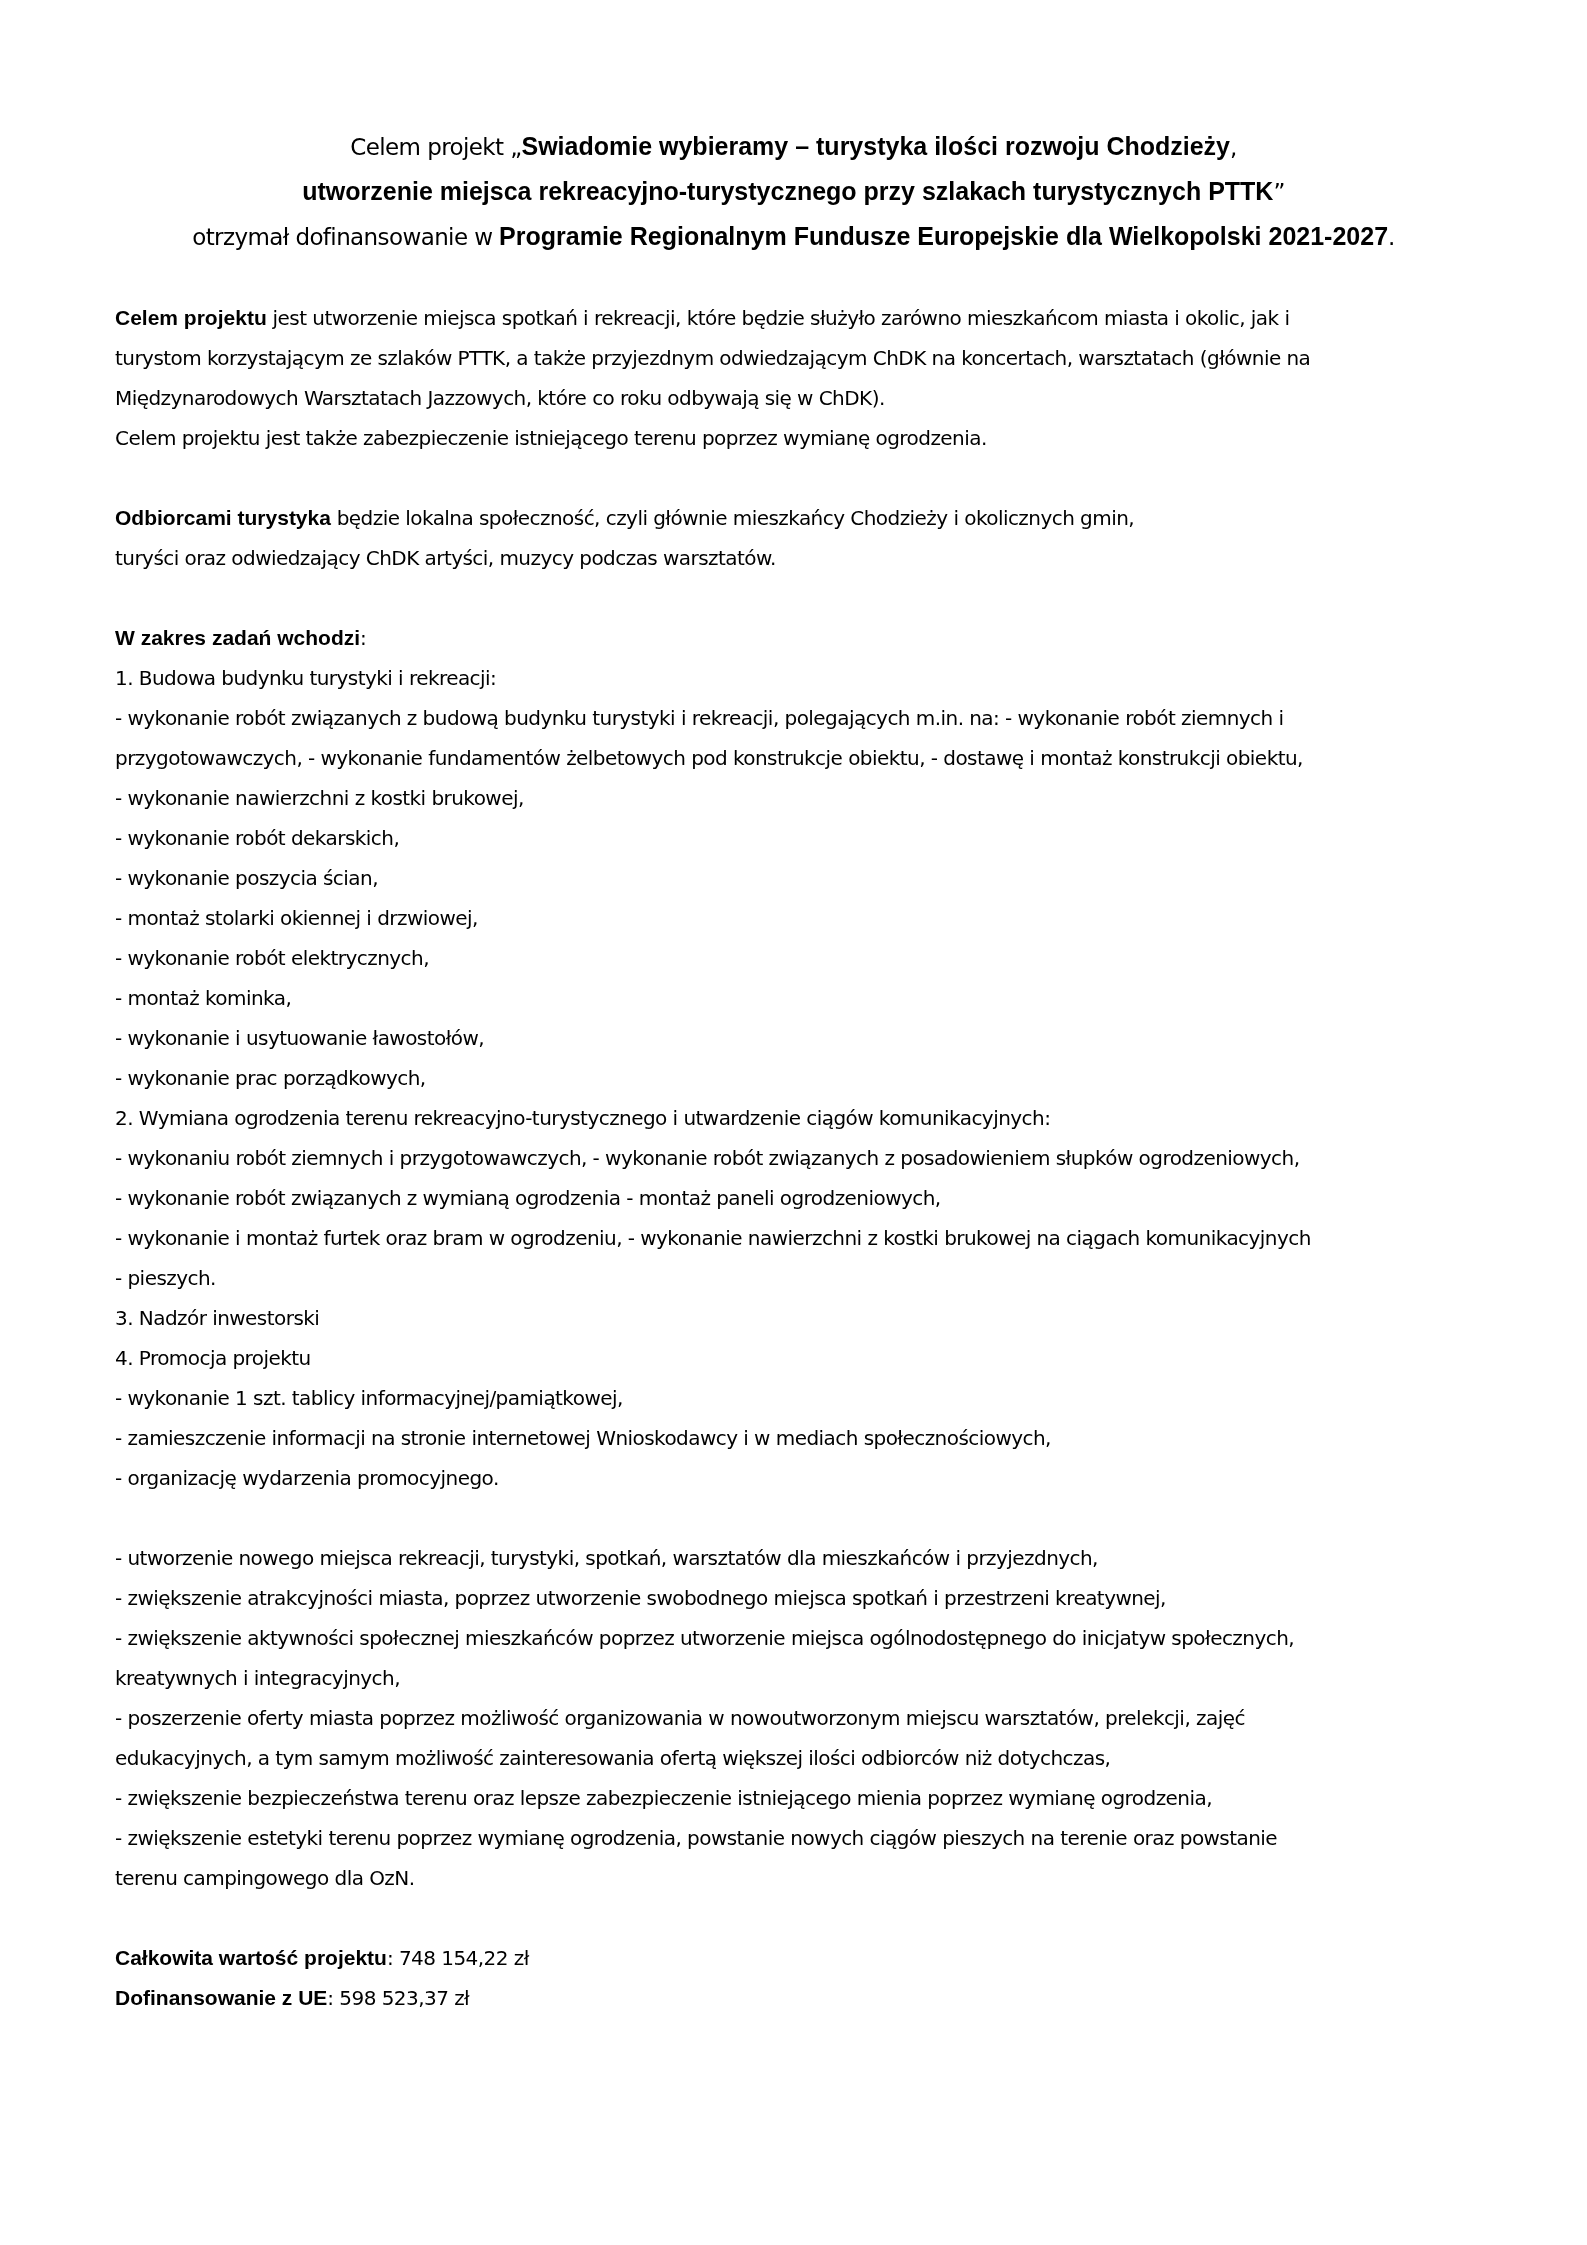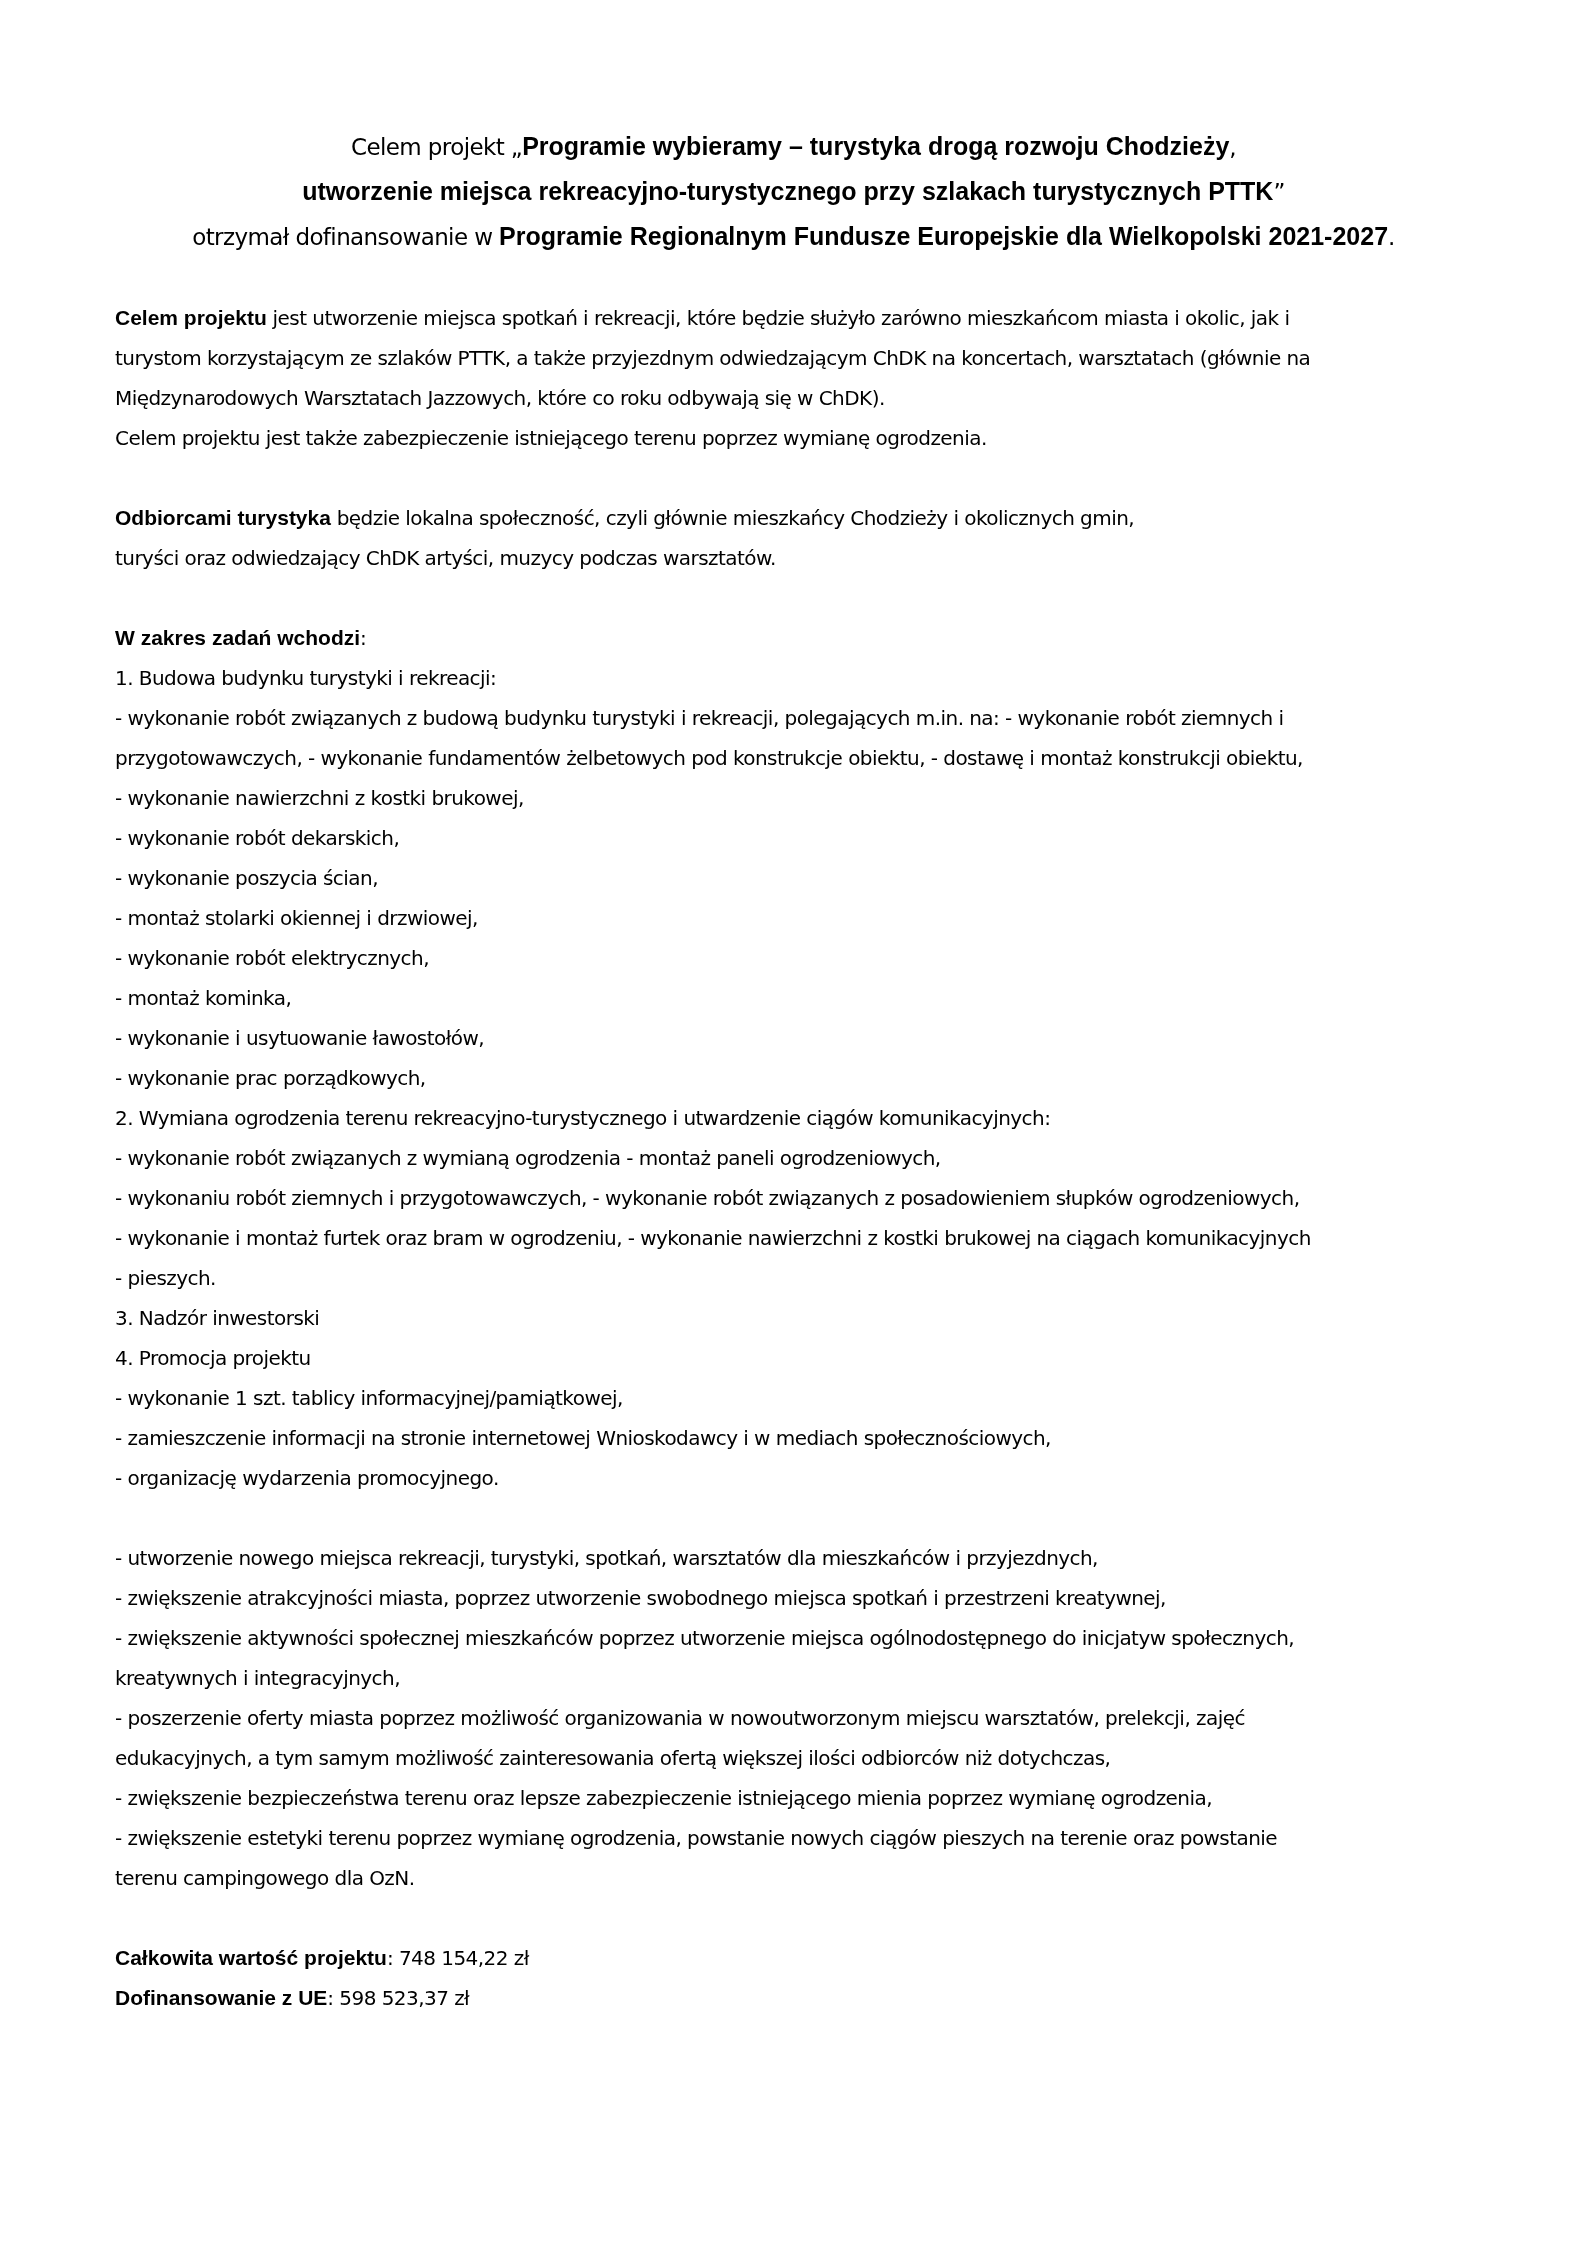--- a/index.html
+++ b/index.html
@@ -13,21 +13,21 @@
   .line { font-family: "DejaVu Sans", sans-serif; font-size: 20px; letter-spacing: -0.55px; line-height: 40px; height: 40px; white-space: nowrap; }
   .line b { font-family: Liberation Sans, sans-serif; font-weight: bold; font-size: 21px; letter-spacing: 0; }
   .gap { height: 40px; }
 </style>
 </head>
 <body>
 
 <div class="page">
 
   <div class="title-block">
-    <div class="title-line"><span class="reg">Celem projekt „</span><b>Programie wybieramy – turystyka drogą rozwoju Chodzieży</b><span class="reg">,</span></div>
+    <div class="title-line"><span class="reg">Celem projekt „</span><b>Swiadomie wybieramy – turystyka ilości rozwoju Chodzieży</b><span class="reg">,</span></div>
     <div class="title-line"><b>utworzenie miejsca rekreacyjno-turystycznego przy szlakach turystycznych PTTK</b><span class="reg">”</span></div>
     <div class="title-line"><span class="reg">otrzymał dofinansowanie w </span><b>Programie Regionalnym Fundusze Europejskie dla Wielkopolski 2021-2027</b><span class="reg">.</span></div>
   </div>
 
   <div class="body">
 
     <section>
       <div class="line"><b>Celem projektu</b><span> jest utworzenie miejsca spotkań i rekreacji, które będzie służyło zarówno mieszkańcom miasta i okolic, jak i</span></div>
       <div class="line">turystom korzystającym ze szlaków PTTK, a także przyjezdnym odwiedzającym ChDK na koncertach, warsztatach (głównie na</div>
       <div class="line">Międzynarodowych Warsztatach Jazzowych, które co roku odbywają się w ChDK).</div>
@@ -48,22 +48,22 @@
       <div class="line">przygotowawczych, - wykonanie fundamentów żelbetowych pod konstrukcje obiektu, - dostawę i montaż konstrukcji obiektu,</div>
       <div class="line">- wykonanie nawierzchni z kostki brukowej,</div>
       <div class="line">- wykonanie robót dekarskich,</div>
       <div class="line">- wykonanie poszycia ścian,</div>
       <div class="line">- montaż stolarki okiennej i drzwiowej,</div>
       <div class="line">- wykonanie robót elektrycznych,</div>
       <div class="line">- montaż kominka,</div>
       <div class="line">- wykonanie i usytuowanie ławostołów,</div>
       <div class="line">- wykonanie prac porządkowych,</div>
       <div class="line">2. Wymiana ogrodzenia terenu rekreacyjno-turystycznego i utwardzenie ciągów komunikacyjnych:</div>
+      <div class="line">- wykonaniu robót ziemnych i przygotowawczych, - wykonanie robót związanych z posadowieniem słupków ogrodzeniowych,</div>
       <div class="line">- wykonanie robót związanych z wymianą ogrodzenia - montaż paneli ogrodzeniowych,</div>
-      <div class="line">- wykonaniu robót ziemnych i przygotowawczych, - wykonanie robót związanych z posadowieniem słupków ogrodzeniowych,</div>
       <div class="line">- wykonanie i montaż furtek oraz bram w ogrodzeniu, - wykonanie nawierzchni z kostki brukowej na ciągach komunikacyjnych</div>
       <div class="line">- pieszych.</div>
       <div class="line">3. Nadzór inwestorski</div>
       <div class="line">4. Promocja projektu</div>
       <div class="line">- wykonanie 1 szt. tablicy informacyjnej/pamiątkowej,</div>
       <div class="line">- zamieszczenie informacji na stronie internetowej Wnioskodawcy i w mediach społecznościowych,</div>
       <div class="line">- organizację wydarzenia promocyjnego.</div>
     </section>
     <div class="gap"></div>
 

